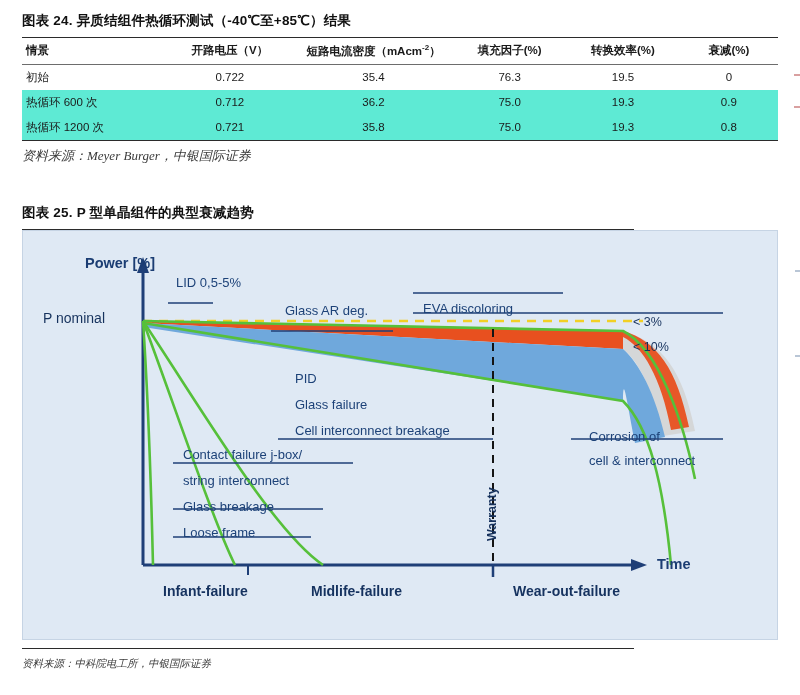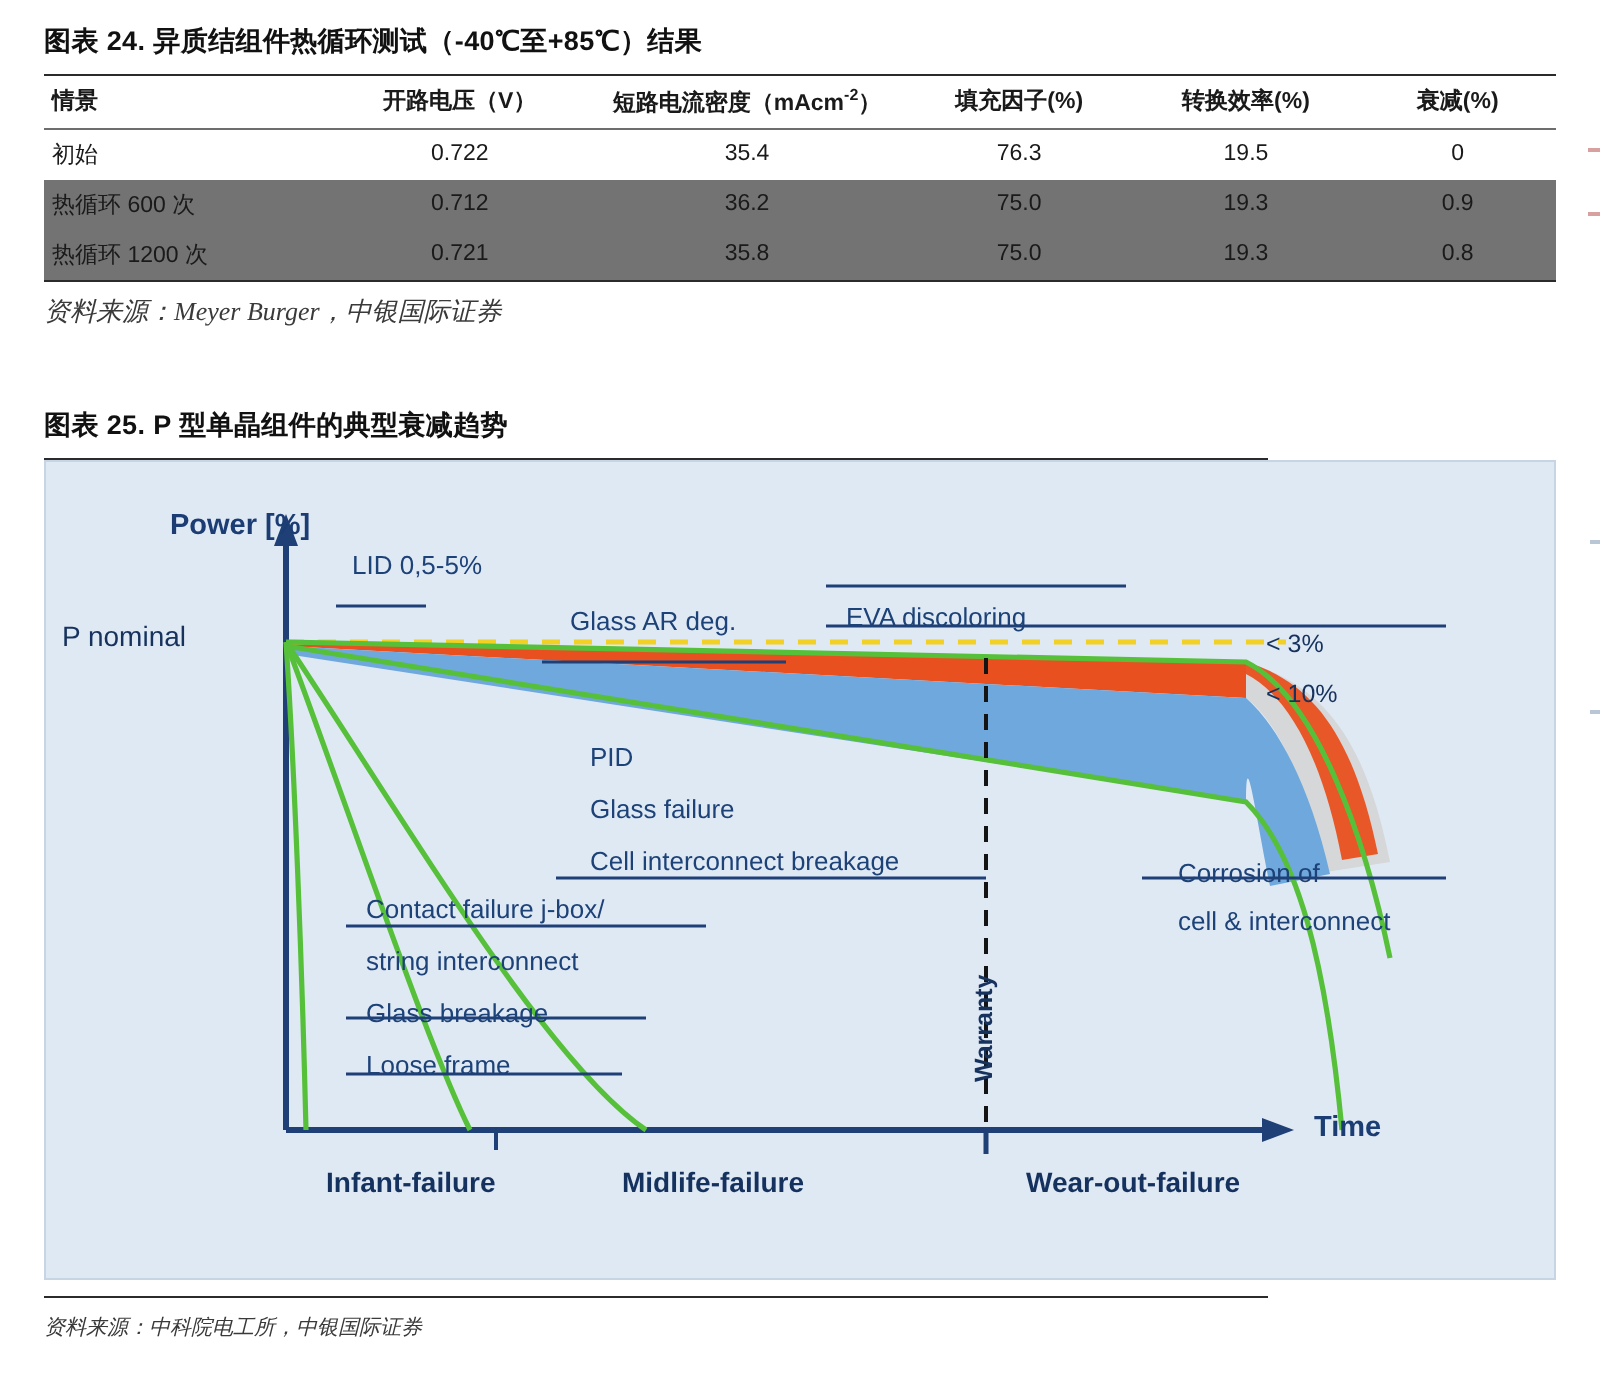--- a/index.html
+++ b/index.html
@@ -48,21 +48,21 @@
   table.data th.lead, table.data td.lead {
     text-align: left;
     padding-left: 4px;
   }
   table.data td {
     padding: 5px 4px;
     text-align: center;
     font-size: 11.5px;
   }
   table.data tbody tr.shade {
-    background: #737373;
+    background: #5eead4;
   }
   .hdr-row th { border-bottom: 1px solid #6d6d6d; }
   .tbl-bottom { border-top: 1.6px solid #2b2b2b; }
   .source {
     font-size: 13px;
     font-style: italic;
     color: #3a3a3a;
     padding-top: 6px;
     font-family: "Liberation Serif", serif;
   }
@@ -225,21 +225,21 @@
       <line x1="150" y1="278" x2="300" y2="278" stroke="#1f3f77" stroke-width="1.4"></line>
       <line x1="150" y1="306" x2="288" y2="306" stroke="#1f3f77" stroke-width="1.4"></line>
       <line x1="548" y1="208" x2="700" y2="208" stroke="#1f3f77" stroke-width="1.4"></line>
 
       <line x1="225" y1="334" x2="225" y2="344" stroke="#1f3f77" stroke-width="2"></line>
       <line x1="470" y1="334" x2="470" y2="346" stroke="#1f3f77" stroke-width="2.5"></line>
     </svg>
 
     <div class="lbl axis-title" style="left:62px; top:24px;">Power [%]</div>
     <div class="lbl axis-title" style="left:634px; top:325px;">Time</div>
-    <div class="lbl" style="left:8px; top:79px; font-size:14px; color:#16325d;">P nominal</div>
+    <div class="lbl" style="left:20px; top:79px; font-size:14px; color:#16325d;">P nominal</div>
 
     <div class="lbl callout" style="left:153px; top:44px;">LID 0,5-5%</div>
     <div class="lbl callout" style="left:262px; top:72px;">Glass AR deg.</div>
     <div class="lbl callout" style="left:400px; top:34px;margin-top:36px;">EVA discoloring</div>
 
     <div class="lbl small-note" style="left:610px; top:84px;">&lt; 3%</div>
     <div class="lbl small-note" style="left:610px; top:109px;">&lt; 10%</div>
 
     <div class="lbl callout" style="left:272px; top:140px;">PID</div>
     <div class="lbl callout" style="left:272px; top:166px;">Glass failure</div>

